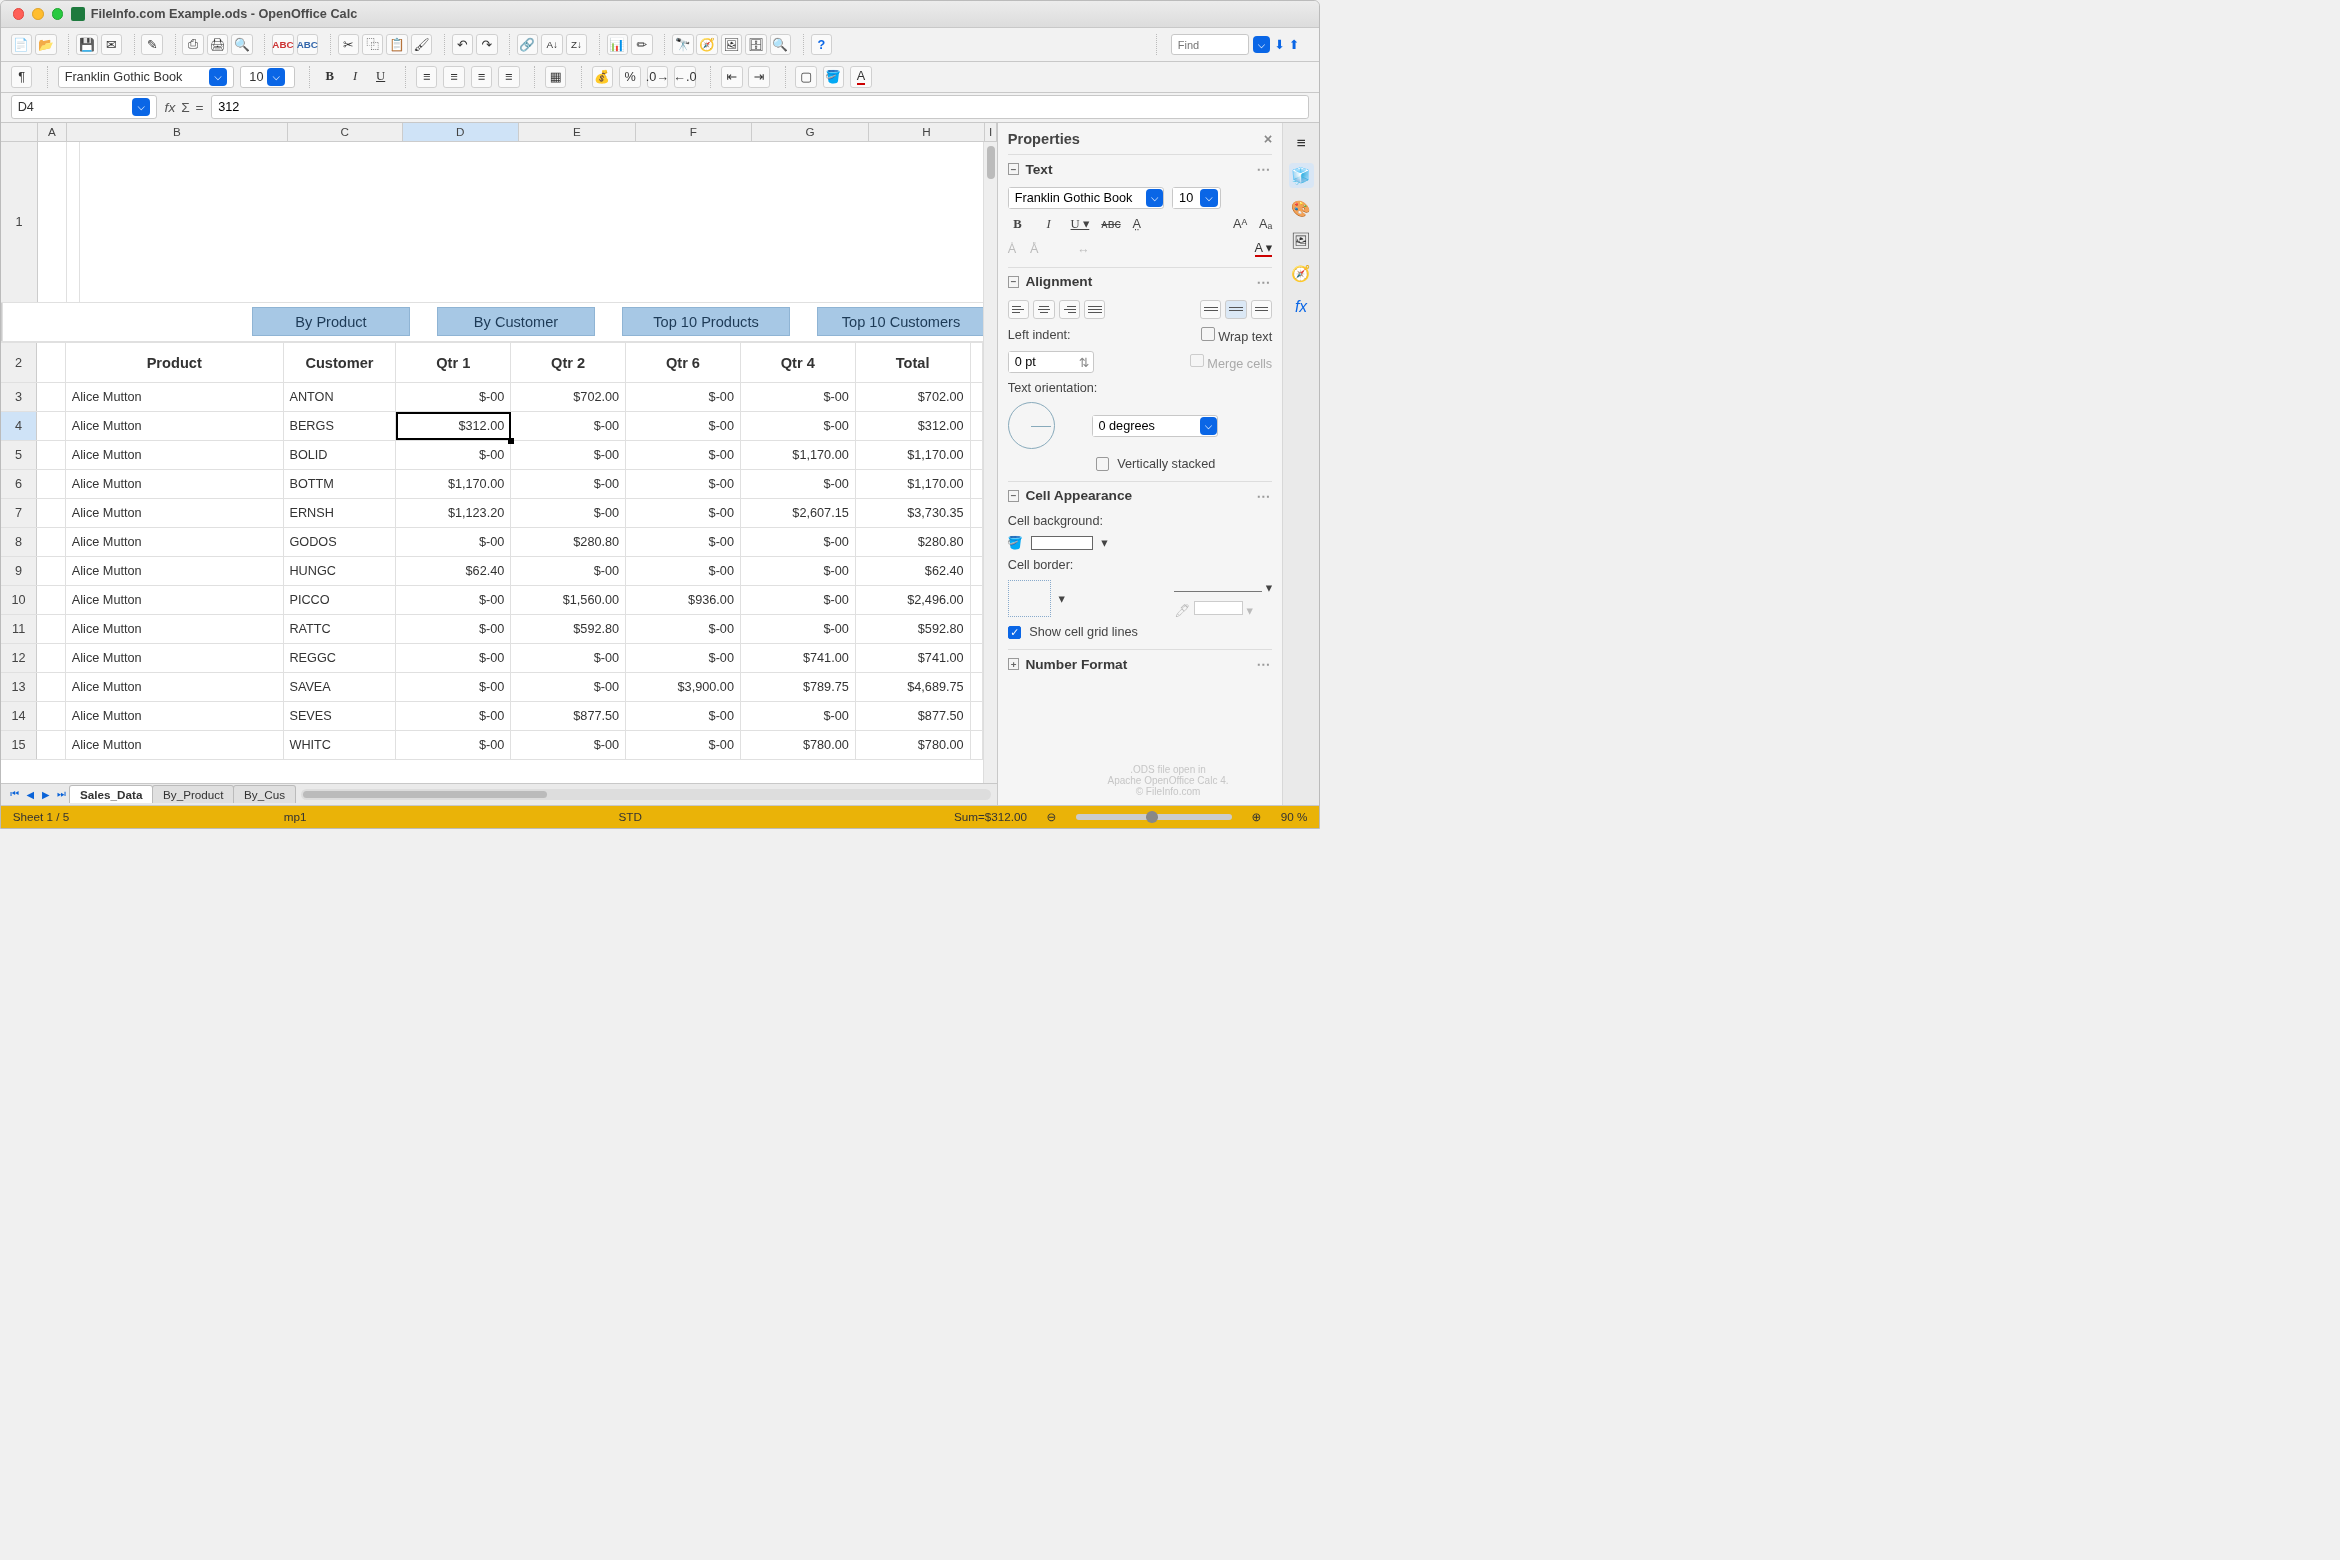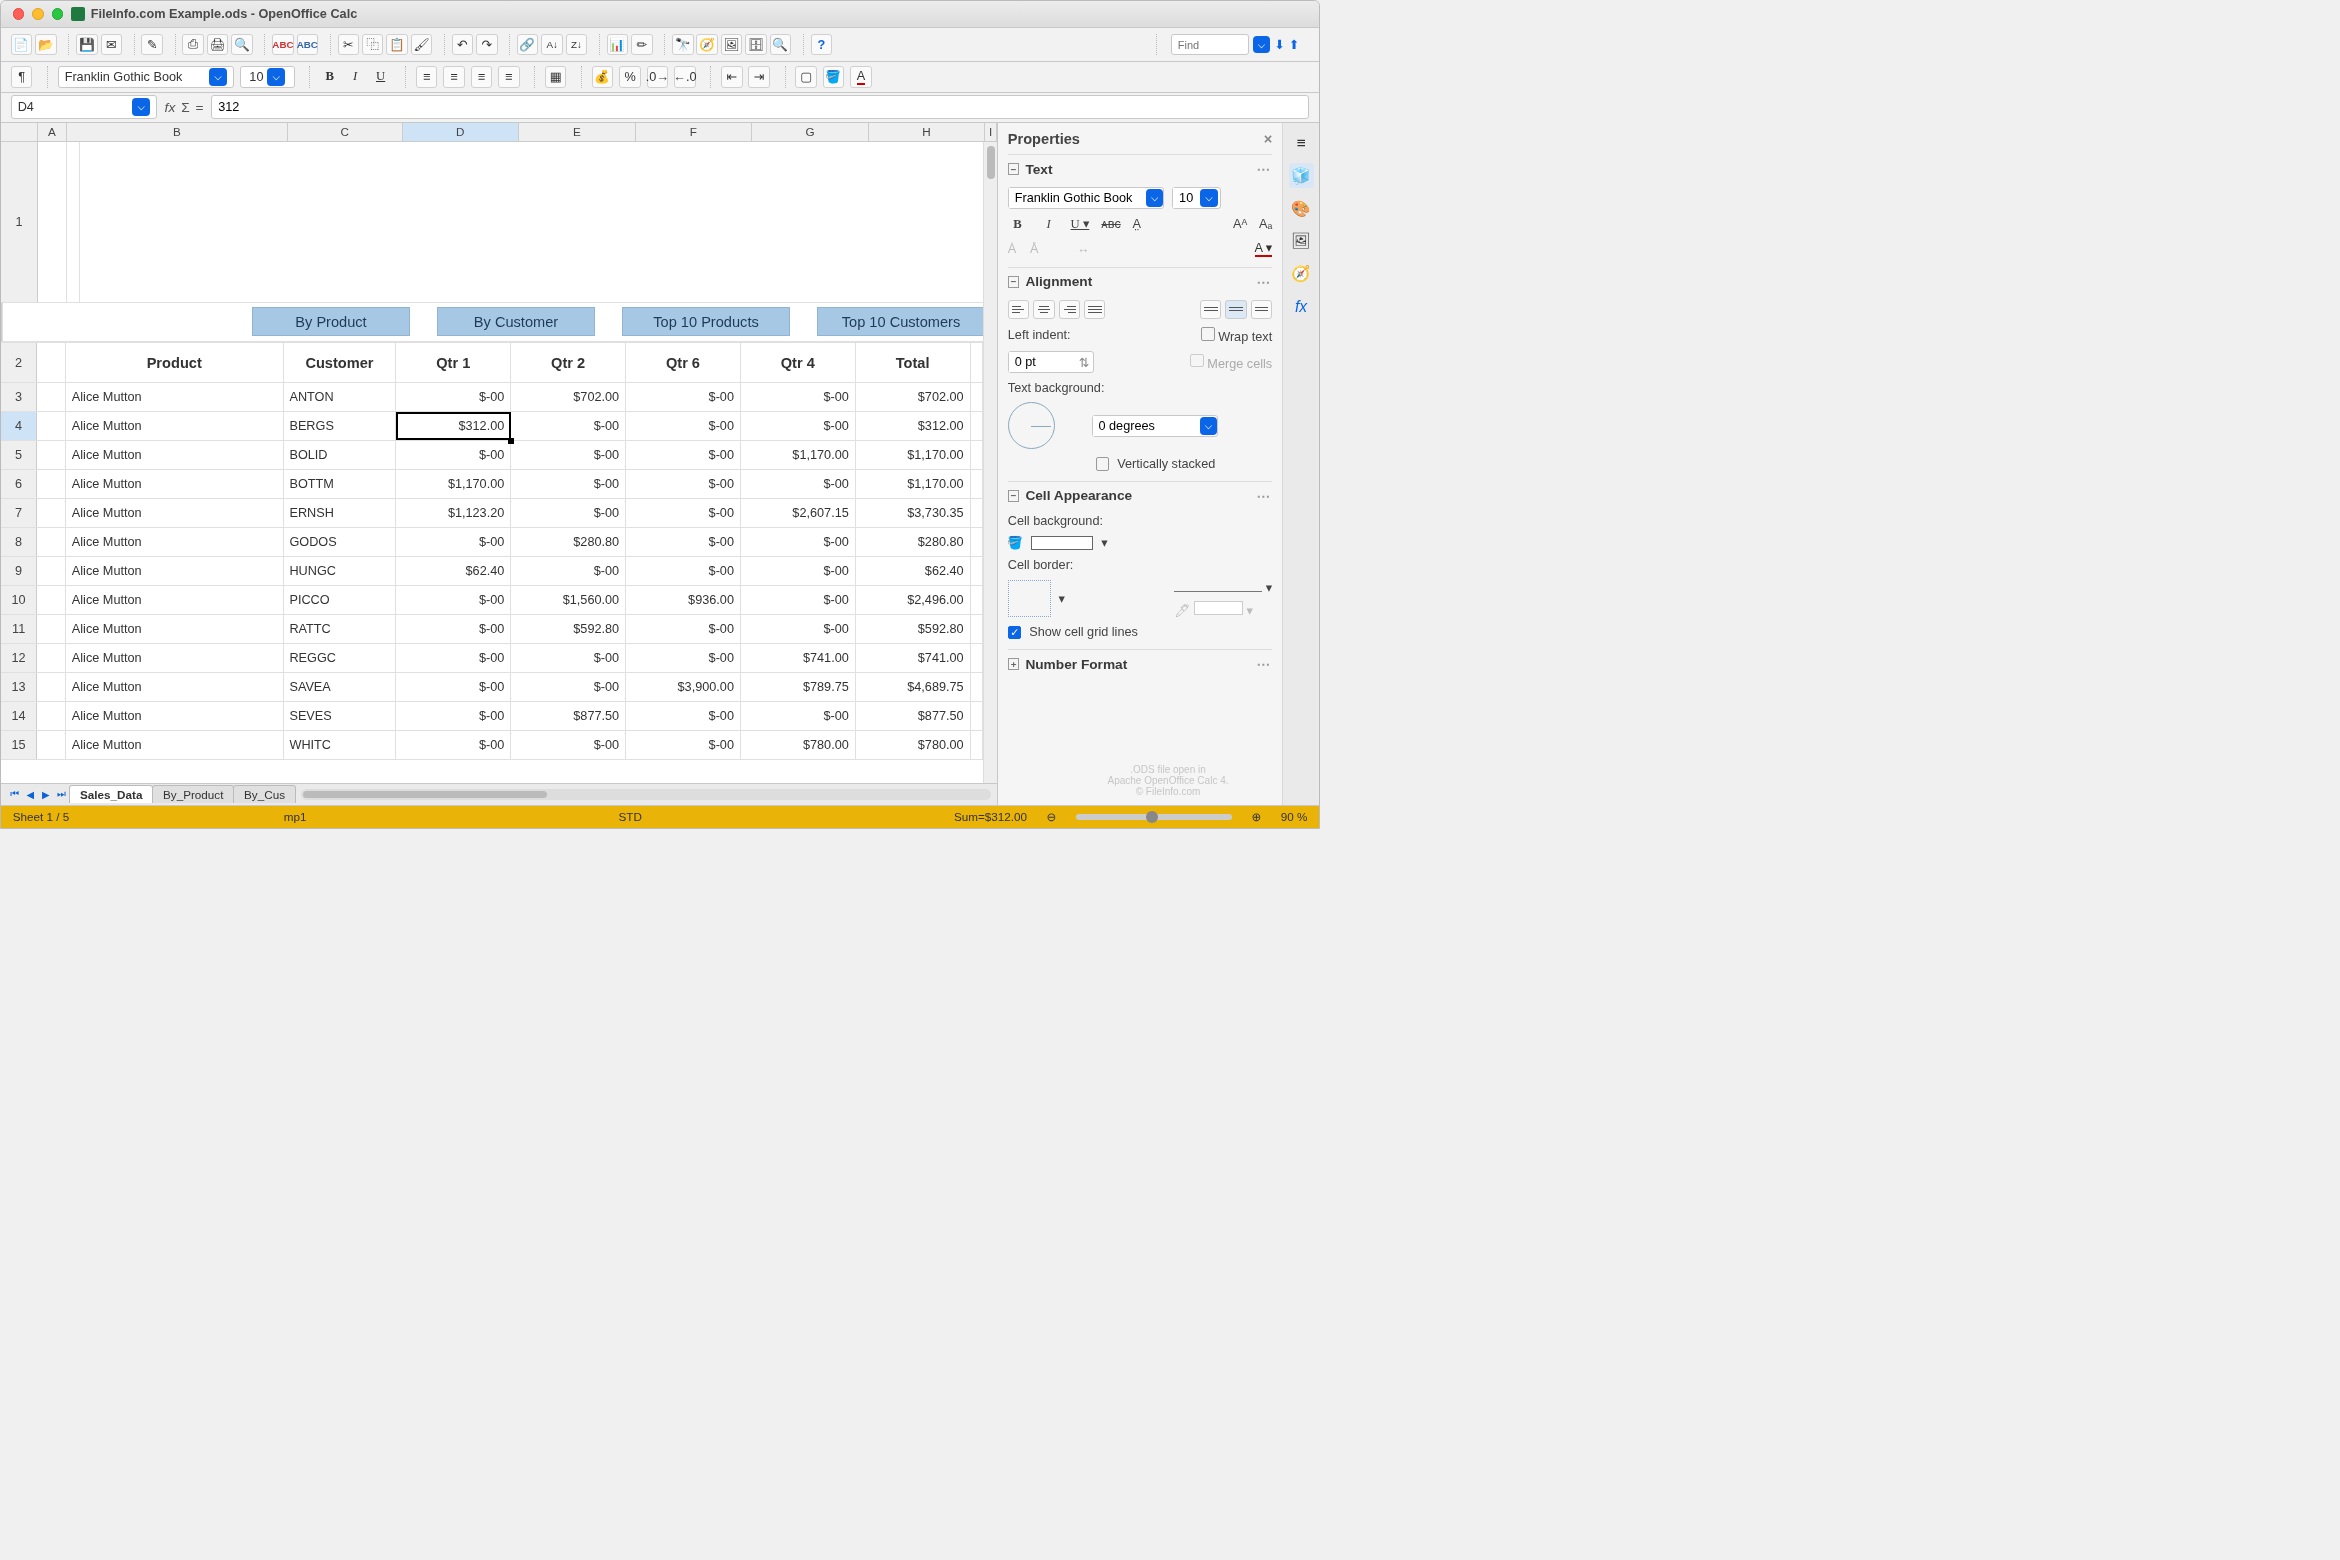--- a/index.html
+++ b/index.html
@@ -555,21 +555,21 @@
             <span style="margin-left:auto"><span class="cb"></span> <span>Wrap text</span></span>
           </div>
           <div class="sect-row">
             <div class="mini-combo">
                 <input style="width: 66px;" value="0 pt">
                 <span style="padding:0 3.9px;color:#888">⇅</span>
               </div>
             <span style="margin-left:auto;color:#aaa"><span class="cb" style="border-color:#ccc"></span> <span>Merge cells</span></span>
           </div>
           <div class="sect-row">
-              <span>Text background:</span>
+              <span>Text orientation:</span>
             </div>
           <div class="sect-row">
             <div style="width:47px;height:47px;border:1px solid #8ab;border-radius:50%;position:relative">
               <div style="position:absolute;left:50%;top:50%;width:19.5px;height:1px;background:#8ab"></div>
             </div>
             <div class="mini-combo" style="margin-left:29px">
                 <input style="width: 107px;" value="0 degrees">
                 <span class="blue-chev">⌵</span>
               </div>
           </div>

